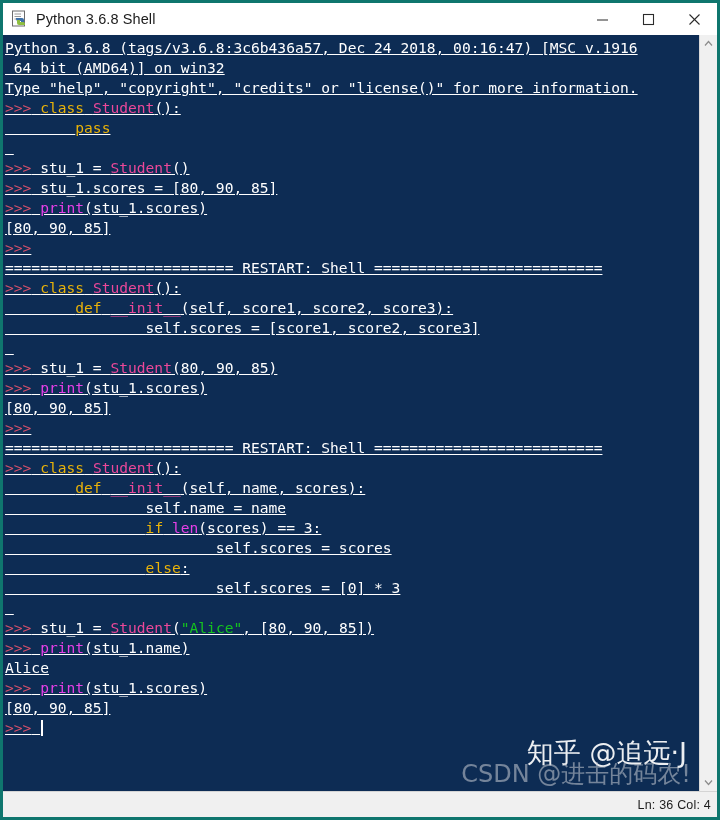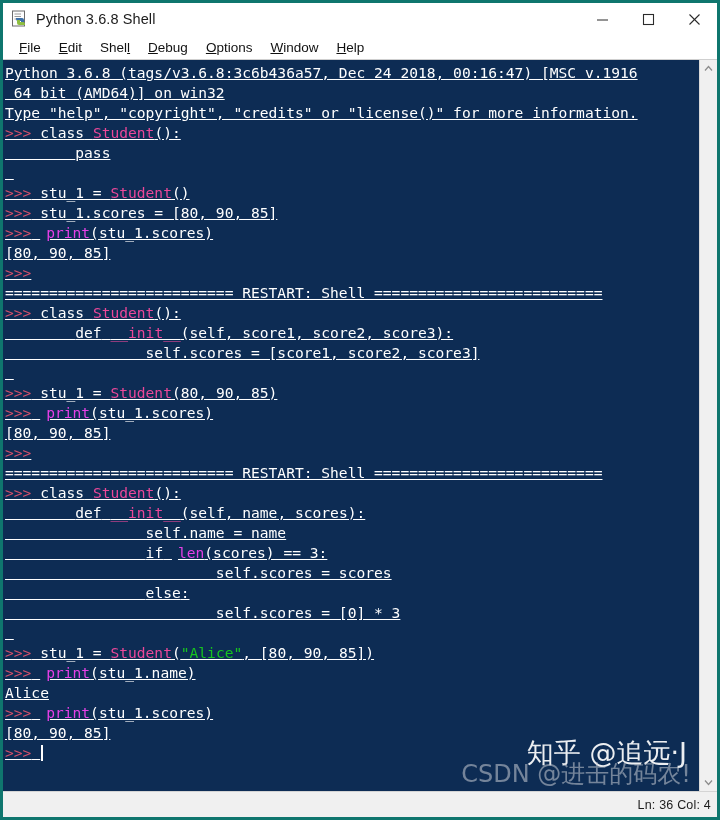--- a/index.html
+++ b/index.html
@@ -74,23 +74,23 @@
     font-family:"DejaVu Sans Mono","Liberation Mono",monospace;
     font-size:14.6px;
     line-height:20px;
     color:#ffffff;
     white-space:pre;
     letter-spacing:0px;
   }
   .ln{display:block;height:20px;text-decoration:underline;}
 
   
-  .kw      {color:#ffffff;}   
+  .kw      {color:#eab308;}   
   .cls     {color:#ec4899;}   
-  .builtin {color:#e740e7;margin-left:6px;}   
+  .builtin {color:#e740e7;}   
   .prompt  {color:#d4506a;}   
   .str     {color:#15c41f;}
 
   .cursor{
     display:inline-block;width:2px;height:16px;
     background:#ffffff;vertical-align:-3px;
     margin-left:1px;
   }
 
   
@@ -174,29 +174,20 @@
       </span>
       <span class="win-btn">
         <svg width="13" height="13" viewBox="0 0 13 13">
             <line x1="1.5" y1="1.5" x2="11.5" y2="11.5" stroke="#2b2b2b" stroke-width="1.1"></line>
             <line x1="11.5" y1="1.5" x2="1.5" y2="11.5" stroke="#2b2b2b" stroke-width="1.1"></line>
           </svg>
       </span>
     </div>
   </div>
 
-  <div class="menubar">
-    <span class="menu-item"><span class="acc">F</span>ile</span>
-    <span class="menu-item"><span class="acc">E</span>dit</span>
-    <span class="menu-item">Shel<span class="acc">l</span></span>
-    <span class="menu-item"><span class="acc">D</span>ebug</span>
-    <span class="menu-item"><span class="acc">O</span>ptions</span>
-    <span class="menu-item"><span class="acc">W</span>indow</span>
-    <span class="menu-item"><span class="acc">H</span>elp</span>
-  </div>
 
   <div class="shell-wrap">
 
     <div class="shell">
       <pre class="code" id="code-out"><span class="ln">Python 3.6.8 (tags/v3.6.8:3c6b436a57, Dec 24 2018, 00:16:47) [MSC v.1916</span><span class="ln"> 64 bit (AMD64)] on win32</span><span class="ln">Type "help", "copyright", "credits" or "license()" for more information.</span><span class="ln"><span class="prompt">&gt;&gt;&gt;</span> <span class="kw">class</span> <span class="cls">Student</span>():</span><span class="ln">        <span class="kw">pass</span></span><span class="ln">&nbsp;</span><span class="ln"><span class="prompt">&gt;&gt;&gt;</span> stu_1 = <span class="cls">Student</span>()</span><span class="ln"><span class="prompt">&gt;&gt;&gt;</span> stu_1.scores = [80, 90, 85]</span><span class="ln"><span class="prompt">&gt;&gt;&gt;</span> <span class="builtin">print</span>(stu_1.scores)</span><span class="ln">[80, 90, 85]</span><span class="ln"><span class="prompt">&gt;&gt;&gt;</span></span><span class="ln">========================== RESTART: Shell ==========================</span><span class="ln"><span class="prompt">&gt;&gt;&gt;</span> <span class="kw">class</span> <span class="cls">Student</span>():</span><span class="ln">        <span class="kw">def</span> <span class="cls">__init__</span>(self, score1, score2, score3):</span><span class="ln">                self.scores = [score1, score2, score3]</span><span class="ln">&nbsp;</span><span class="ln"><span class="prompt">&gt;&gt;&gt;</span> stu_1 = <span class="cls">Student</span>(80, 90, 85)</span><span class="ln"><span class="prompt">&gt;&gt;&gt;</span> <span class="builtin">print</span>(stu_1.scores)</span><span class="ln">[80, 90, 85]</span><span class="ln"><span class="prompt">&gt;&gt;&gt;</span></span><span class="ln">========================== RESTART: Shell ==========================</span><span class="ln"><span class="prompt">&gt;&gt;&gt;</span> <span class="kw">class</span> <span class="cls">Student</span>():</span><span class="ln">        <span class="kw">def</span> <span class="cls">__init__</span>(self, name, scores):</span><span class="ln">                self.name = name</span><span class="ln">                <span class="kw">if</span> <span class="builtin">len</span>(scores) == 3:</span><span class="ln">                        self.scores = scores</span><span class="ln">                <span class="kw">else</span>:</span><span class="ln">                        self.scores = [0] * 3</span><span class="ln">&nbsp;</span><span class="ln"><span class="prompt">&gt;&gt;&gt;</span> stu_1 = <span class="cls">Student</span>(<span class="str">"Alice"</span>, [80, 90, 85])</span><span class="ln"><span class="prompt">&gt;&gt;&gt;</span> <span class="builtin">print</span>(stu_1.name)</span><span class="ln">Alice</span><span class="ln"><span class="prompt">&gt;&gt;&gt;</span> <span class="builtin">print</span>(stu_1.scores)</span><span class="ln">[80, 90, 85]</span><span class="ln"><span class="prompt">&gt;&gt;&gt;</span> <span class="cursor"></span></span></pre>
 
       <span class="wm wm-zhihu">知乎 @追远·J</span>
       <span class="wm wm-csdn">CSDN @进击的码农!</span>
     </div>
 

